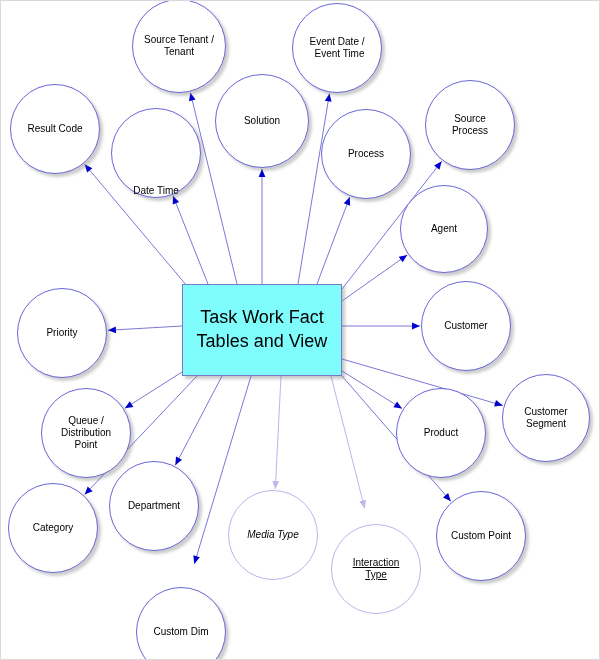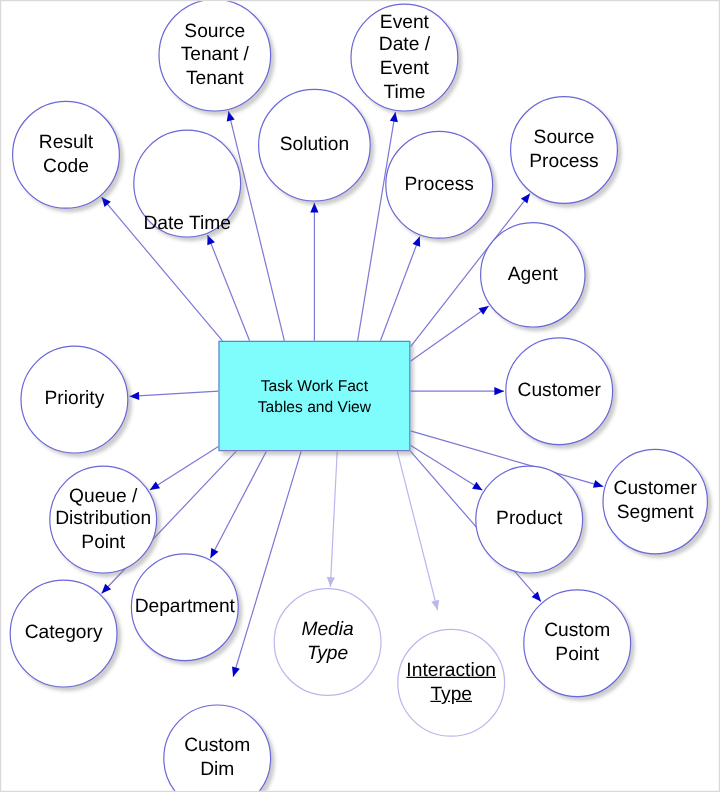--- a/index.html
+++ b/index.html
@@ -35,36 +35,36 @@
     align-items: center;
     justify-content: center;
     text-align: center;
     color: #000000;
     line-height: 1.22;
   }
   .dim {
     border-radius: 50%;
     background: #ffffff;
     border: 1.2px solid #6a67d8;
-    font-size: 16px;
+    font-size: 10px;
     box-shadow: 3px 3px 3px rgba(120,120,120,0.38);
   }
   .dim.faded {
     border-color: #b9b7ec;
     box-shadow: none;
   }
   .dim .label {
     padding: 0 6px;
     white-space: pre-line;
   }
   .fact {
     background: #7ffdfd;
     border: 1.4px solid #7a78c9;
     box-shadow: 3px 3px 3px rgba(120,120,120,0.40);
-    font-size: 13px;
+    font-size: 18px;
     color: #000000;
   }
   .fact .label {
     white-space: pre-line;
     line-height: 1.32;
   }
 </style>
 </head>
 <body>
 
@@ -158,21 +158,21 @@
       <div class="node dim" style="left: 131px; top: -2px; width: 94px; height: 94px;">
         <span class="label">Source Tenant /
 Tenant</span>
       </div>
       <div class="node dim" style="left: 110px; top: 107px; width: 90px; height: 90px; align-items: flex-end;">
         <span class="label">Date Time</span>
       </div>
       <div class="node dim" style="left: 214px; top: 73px; width: 94px; height: 94px;">
         <span class="label">Solution</span>
       </div>
-      <div class="node dim" style="left: 291px; top: 2px; width: 90px; height: 90px;">
+      <div class="node dim" style="left: 291px; top: 2px; width: 90px; height: 90px; text-align: right;">
         <span class="label">Event Date /
 Event Time</span>
       </div>
       <div class="node dim" style="left: 320px; top: 108px; width: 90px; height: 90px;">
         <span class="label">Process</span>
       </div>
       <div class="node dim" style="left: 424px; top: 79px; width: 90px; height: 90px;">
         <span class="label">Source
 Process</span>
       </div>

